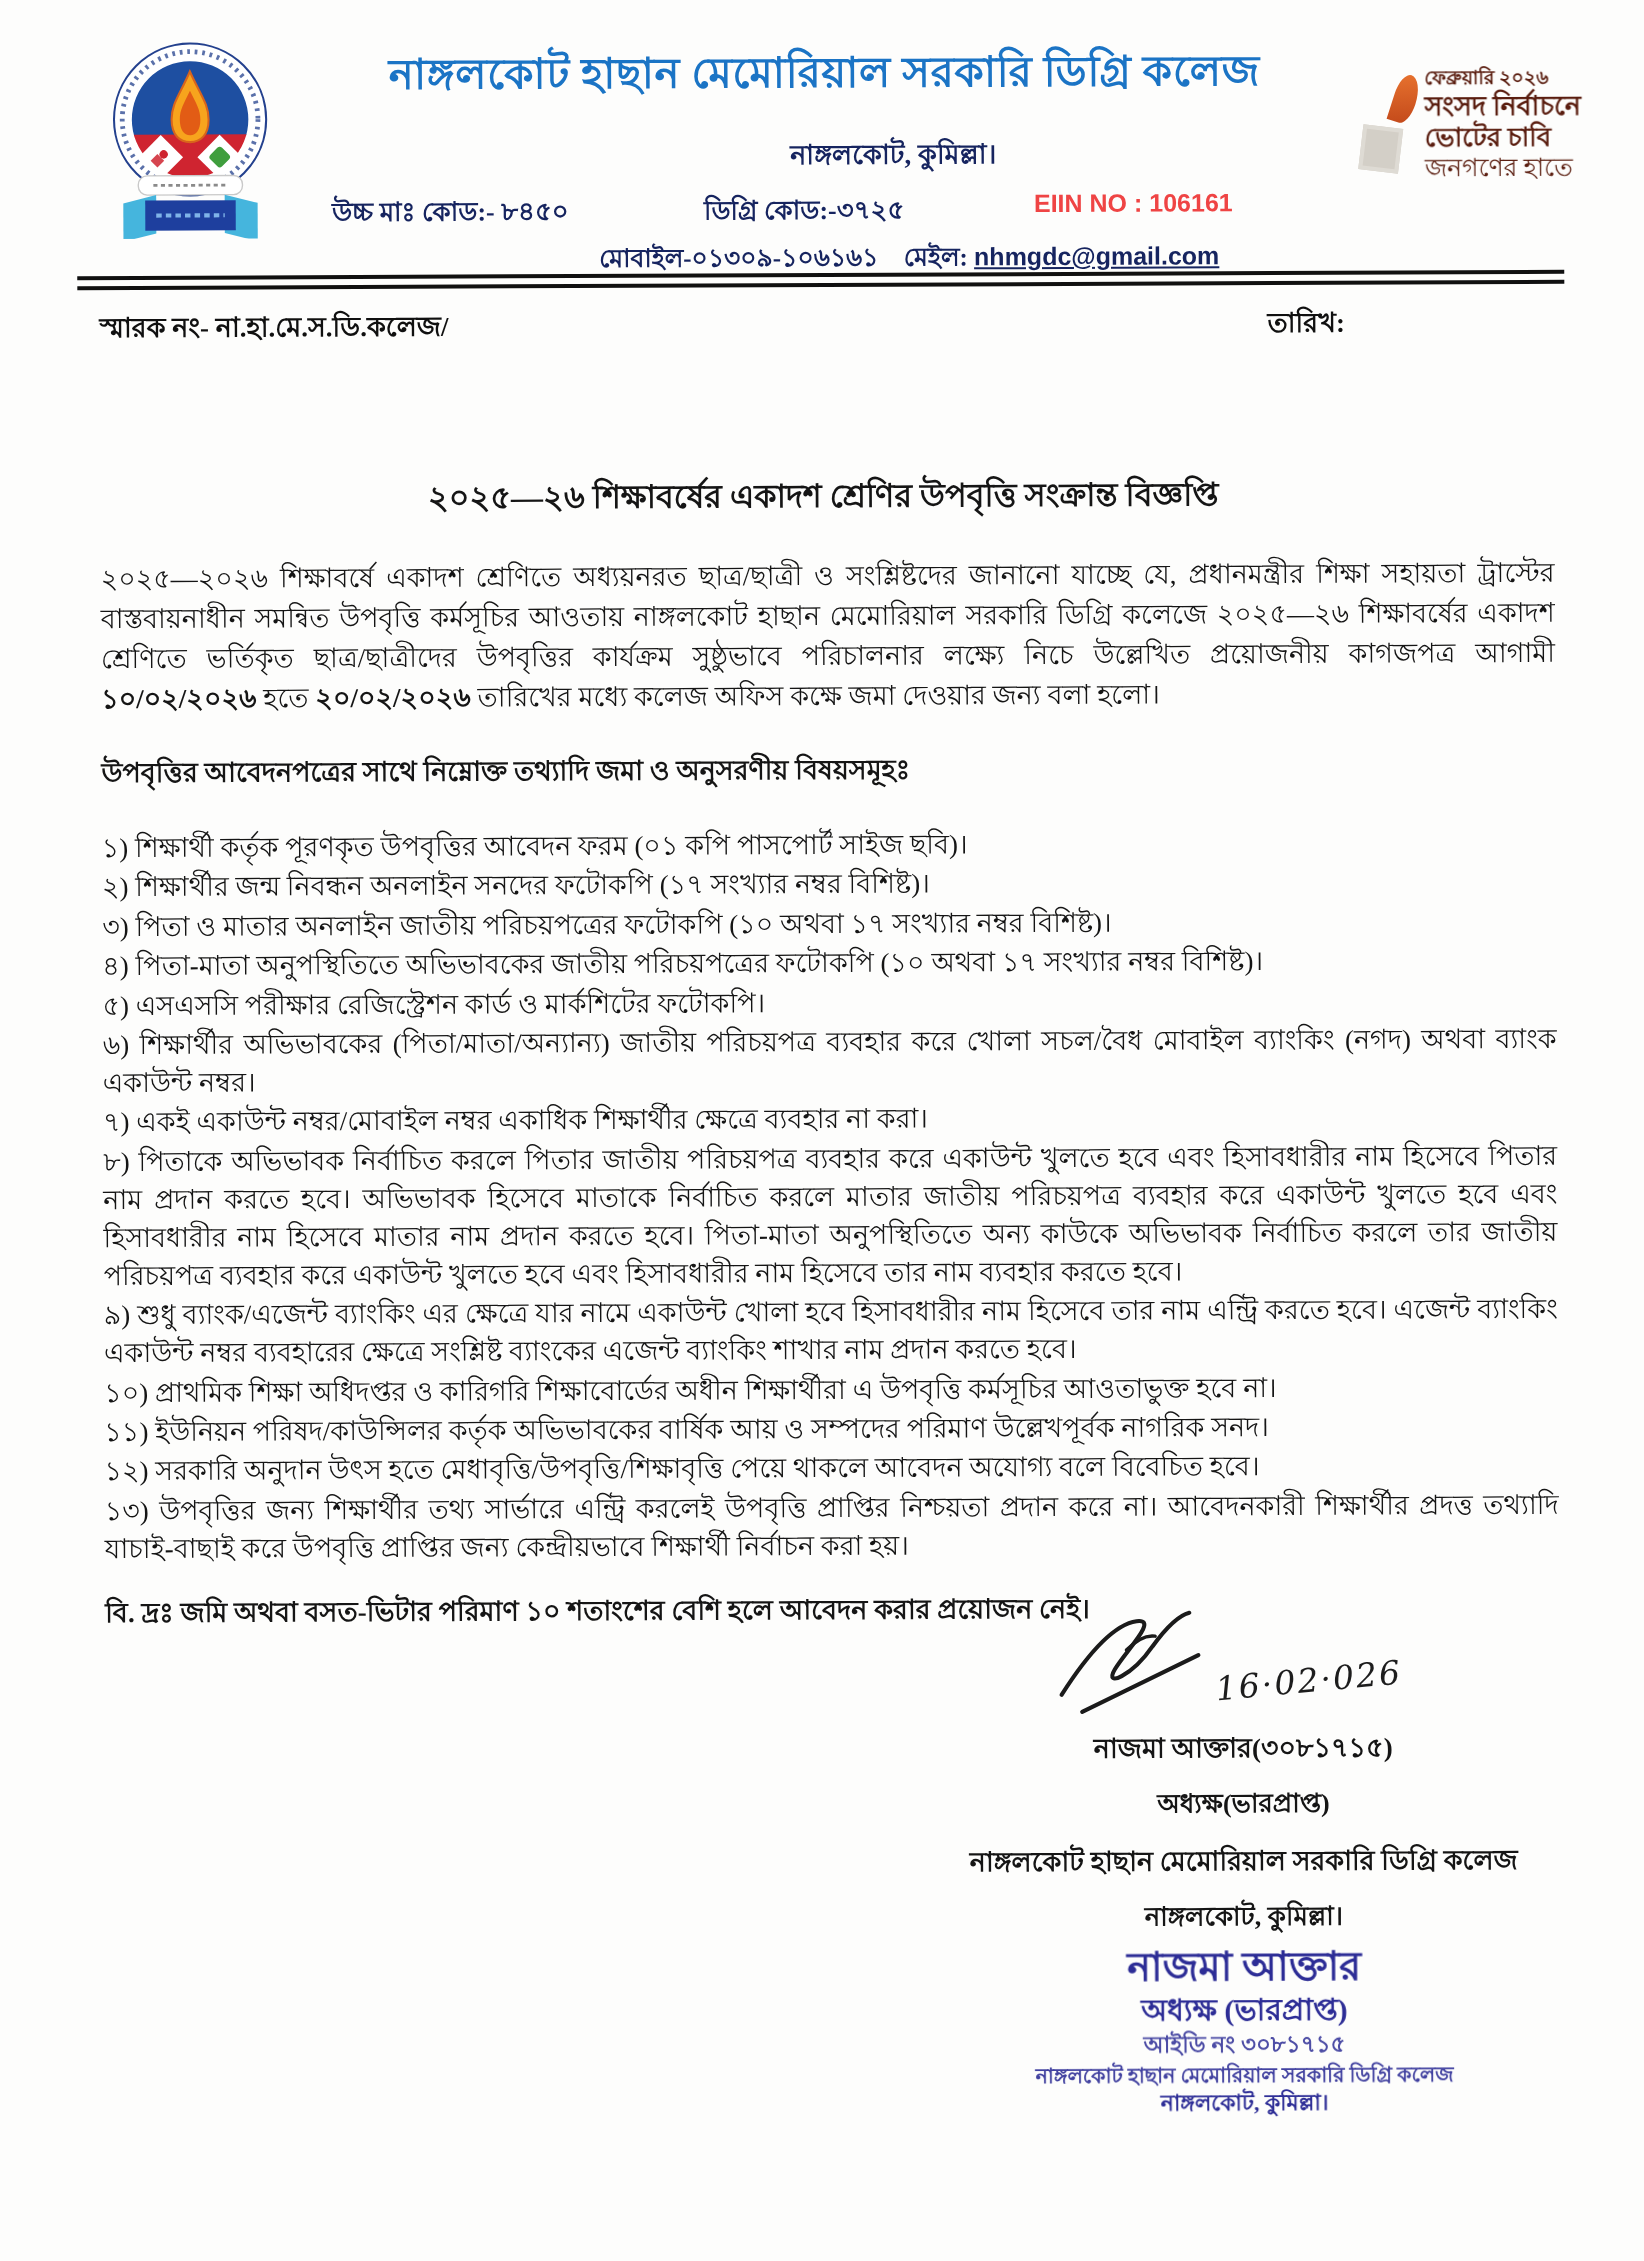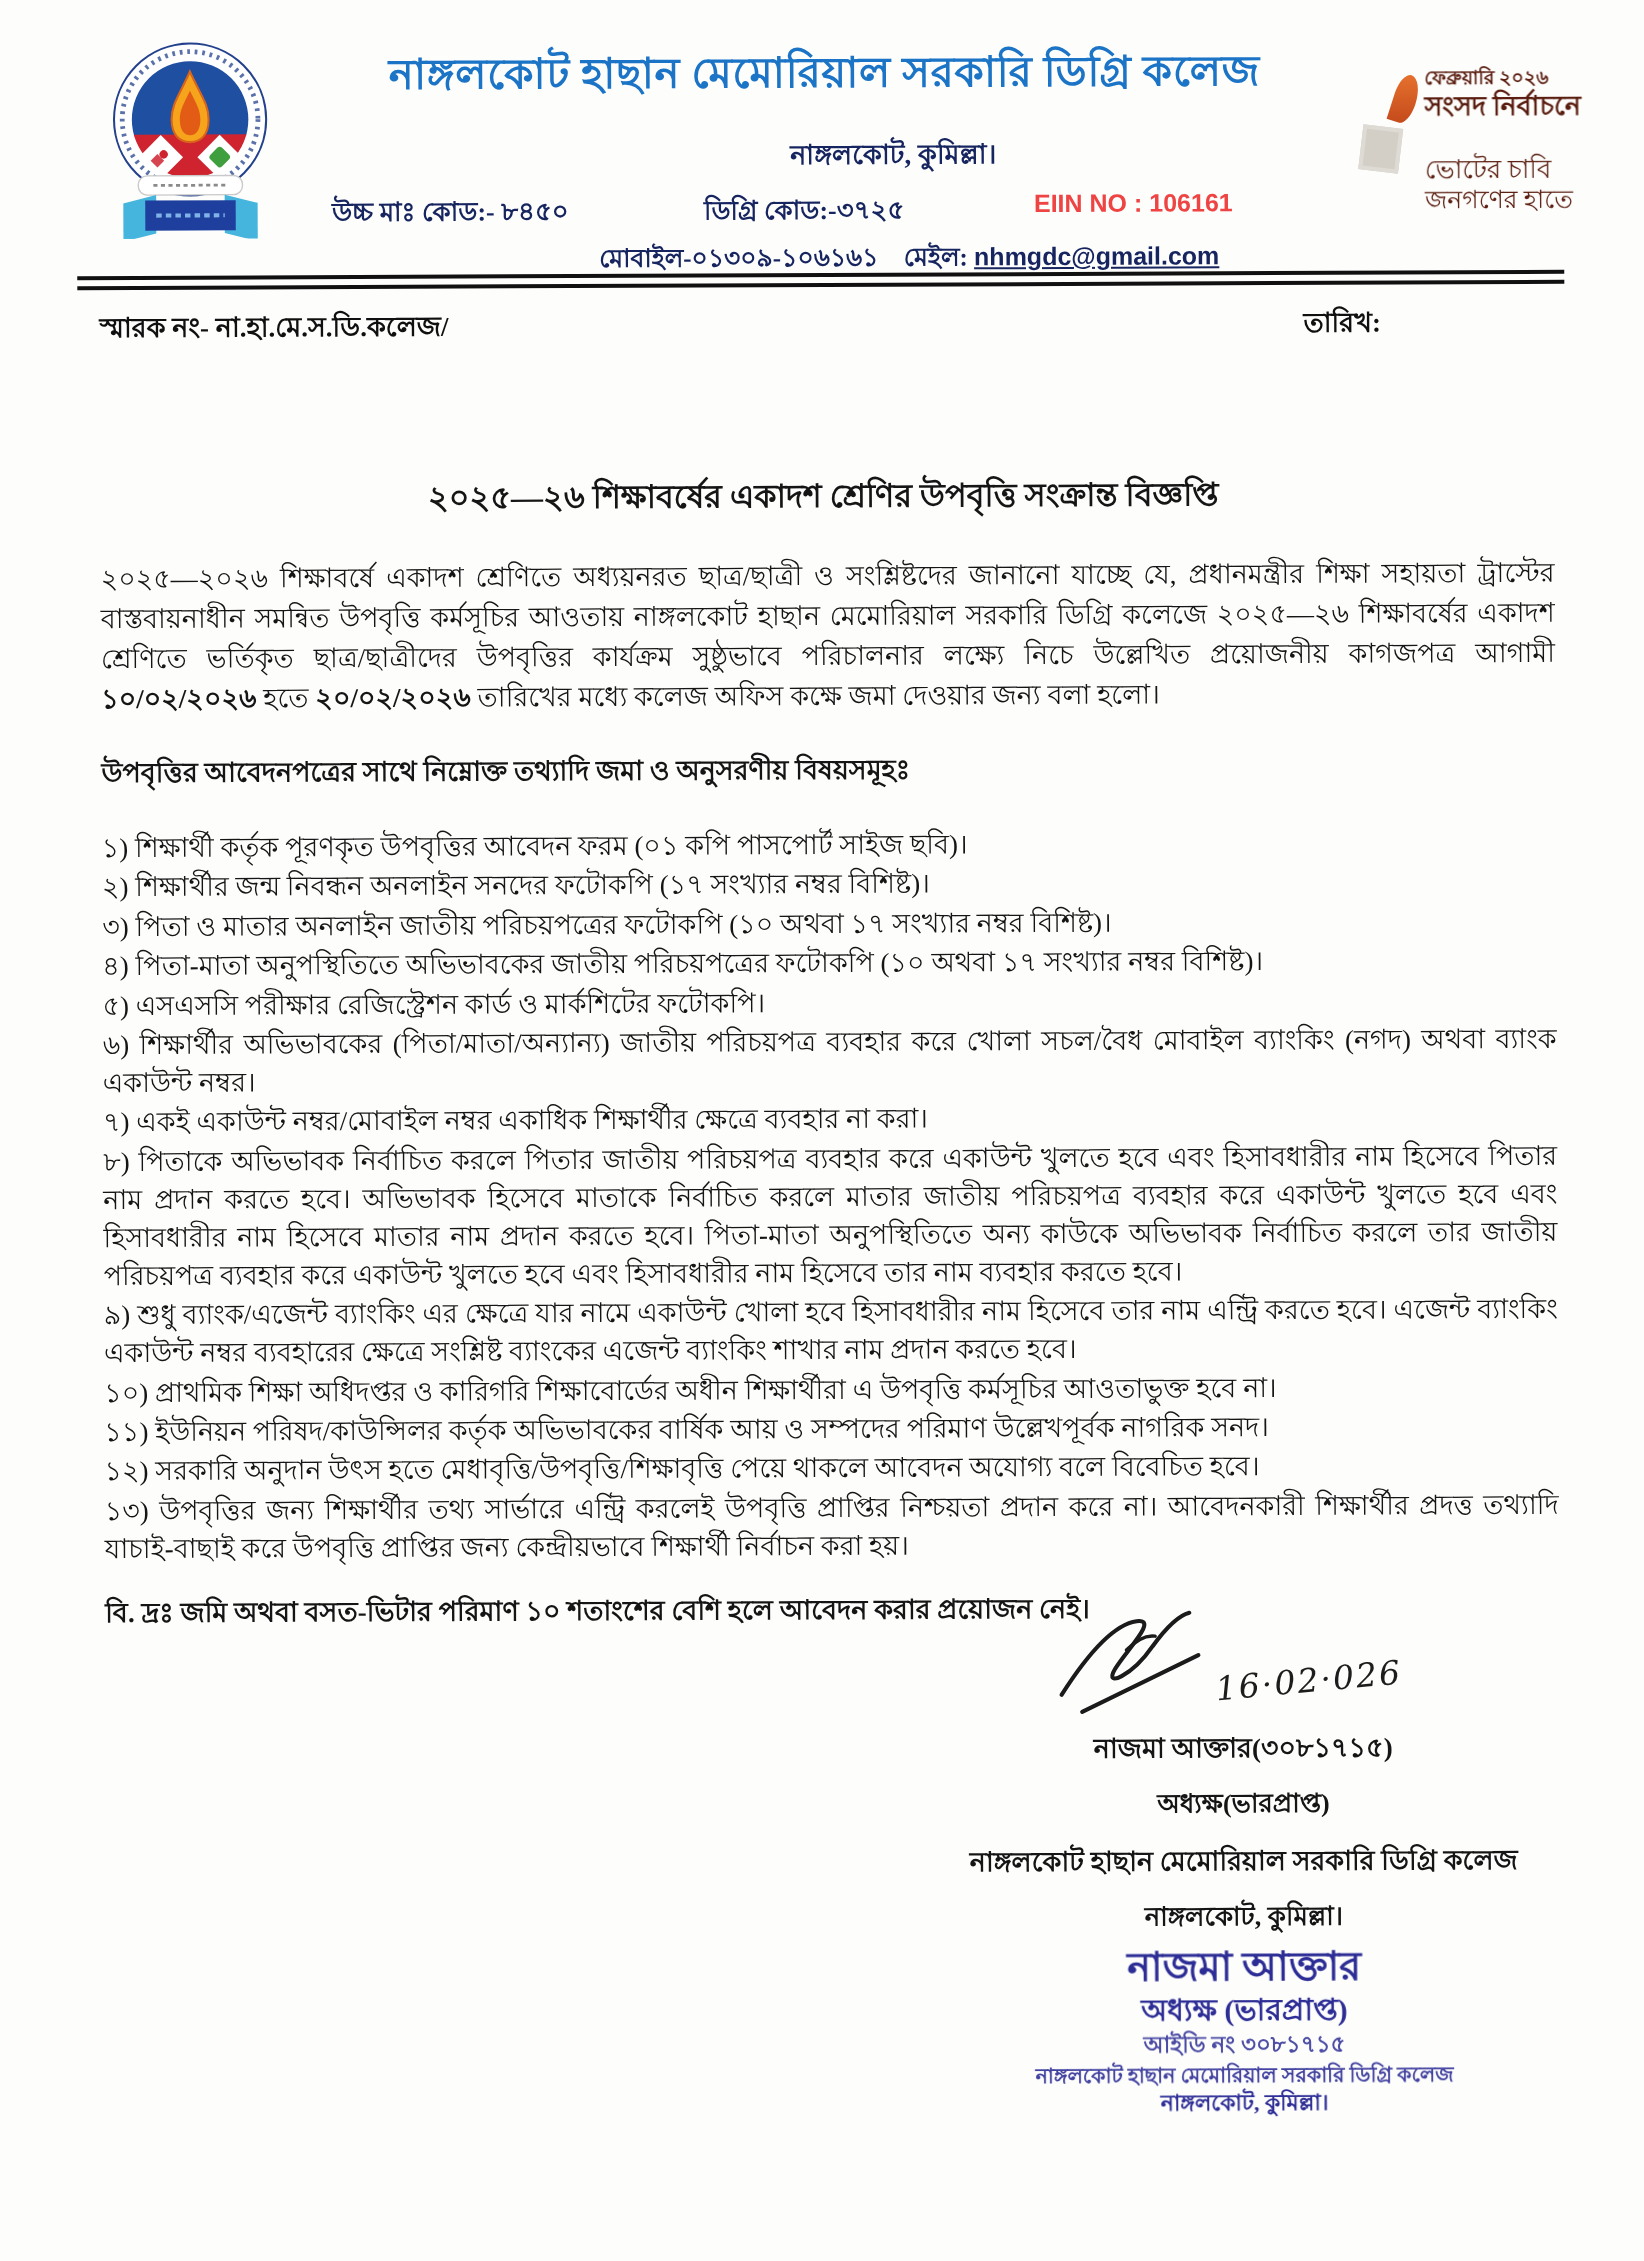--- a/index.html
+++ b/index.html
@@ -19,33 +19,33 @@
   .hs-code{left:336px;}
   .deg-code{left:708px;}
   .eiin{left:1038px;font-family:"Liberation Sans","DejaVu Sans",sans-serif;font-size:25px;color:#ef4444;}
   .contact-line{left:603px;top:238px;width:857px;font-size:25px;font-weight:bold;color:#16245f;}
   .contact-line a{color:#16245f;text-decoration:underline;}
   
   .election-stamp{left:1429px;top:70px;width:171px;color:#5a1d0f;line-height:1.2;
     filter:blur(0.4px);}
   .election-stamp .s1{font-size:19px;font-weight:bold;}
   .election-stamp .s2{font-size:27px;font-weight:bold;}
-  .election-stamp .s3{font-size:26px;font-weight:400;margin-top:32px;}
+  .election-stamp .s3{font-size:26px;font-weight:700;}
   .election-stamp .s4{font-size:25px;font-weight:400;}
   .flame-mark{left:1398px;top:77px;width:23px;height:49px;
     background:linear-gradient(160deg,#e8732f,#c2481a);
     border-radius:60% 70% 60% 0;transform:rotate(18deg);}
   .gray-mark{left:1365px;top:129px;width:40px;height:45px;background:#beb7ab;
     opacity:.65;transform:rotate(7deg);border:4.1px solid #cfc9bf;box-sizing:border-box;}
   
   .rule{left:81px;top:273px;width:1487px;height:6.2px;
     border-top:4.1px solid #101010;border-bottom:4.1px solid #101010;}
   .memo-row{top:304px;font-size:27px;font-weight:bold;color:#101010;}
   .memo-label{left:103px;}
-  .date-label{left:1307px;}
+  .date-label{left:1271px;}
   
   .notice-title{left:103px;top:471px;width:1446px;text-align:center;
     font-size:32px;font-weight:bold;}
   .content{left:103px;top:556px;width:1454px;font-size:27px;line-height:40px;}
   .content p{margin:0;text-align:justify;}
   .list-head{margin-top:34px !important;font-weight:bold;text-align:left !important;}
   .items{margin-top:36px;}
   .items p{line-height:38px;margin:0 0 1.4px 0;}
   .note{margin-top:25px !important;font-weight:bold;text-align:left !important;}
   

